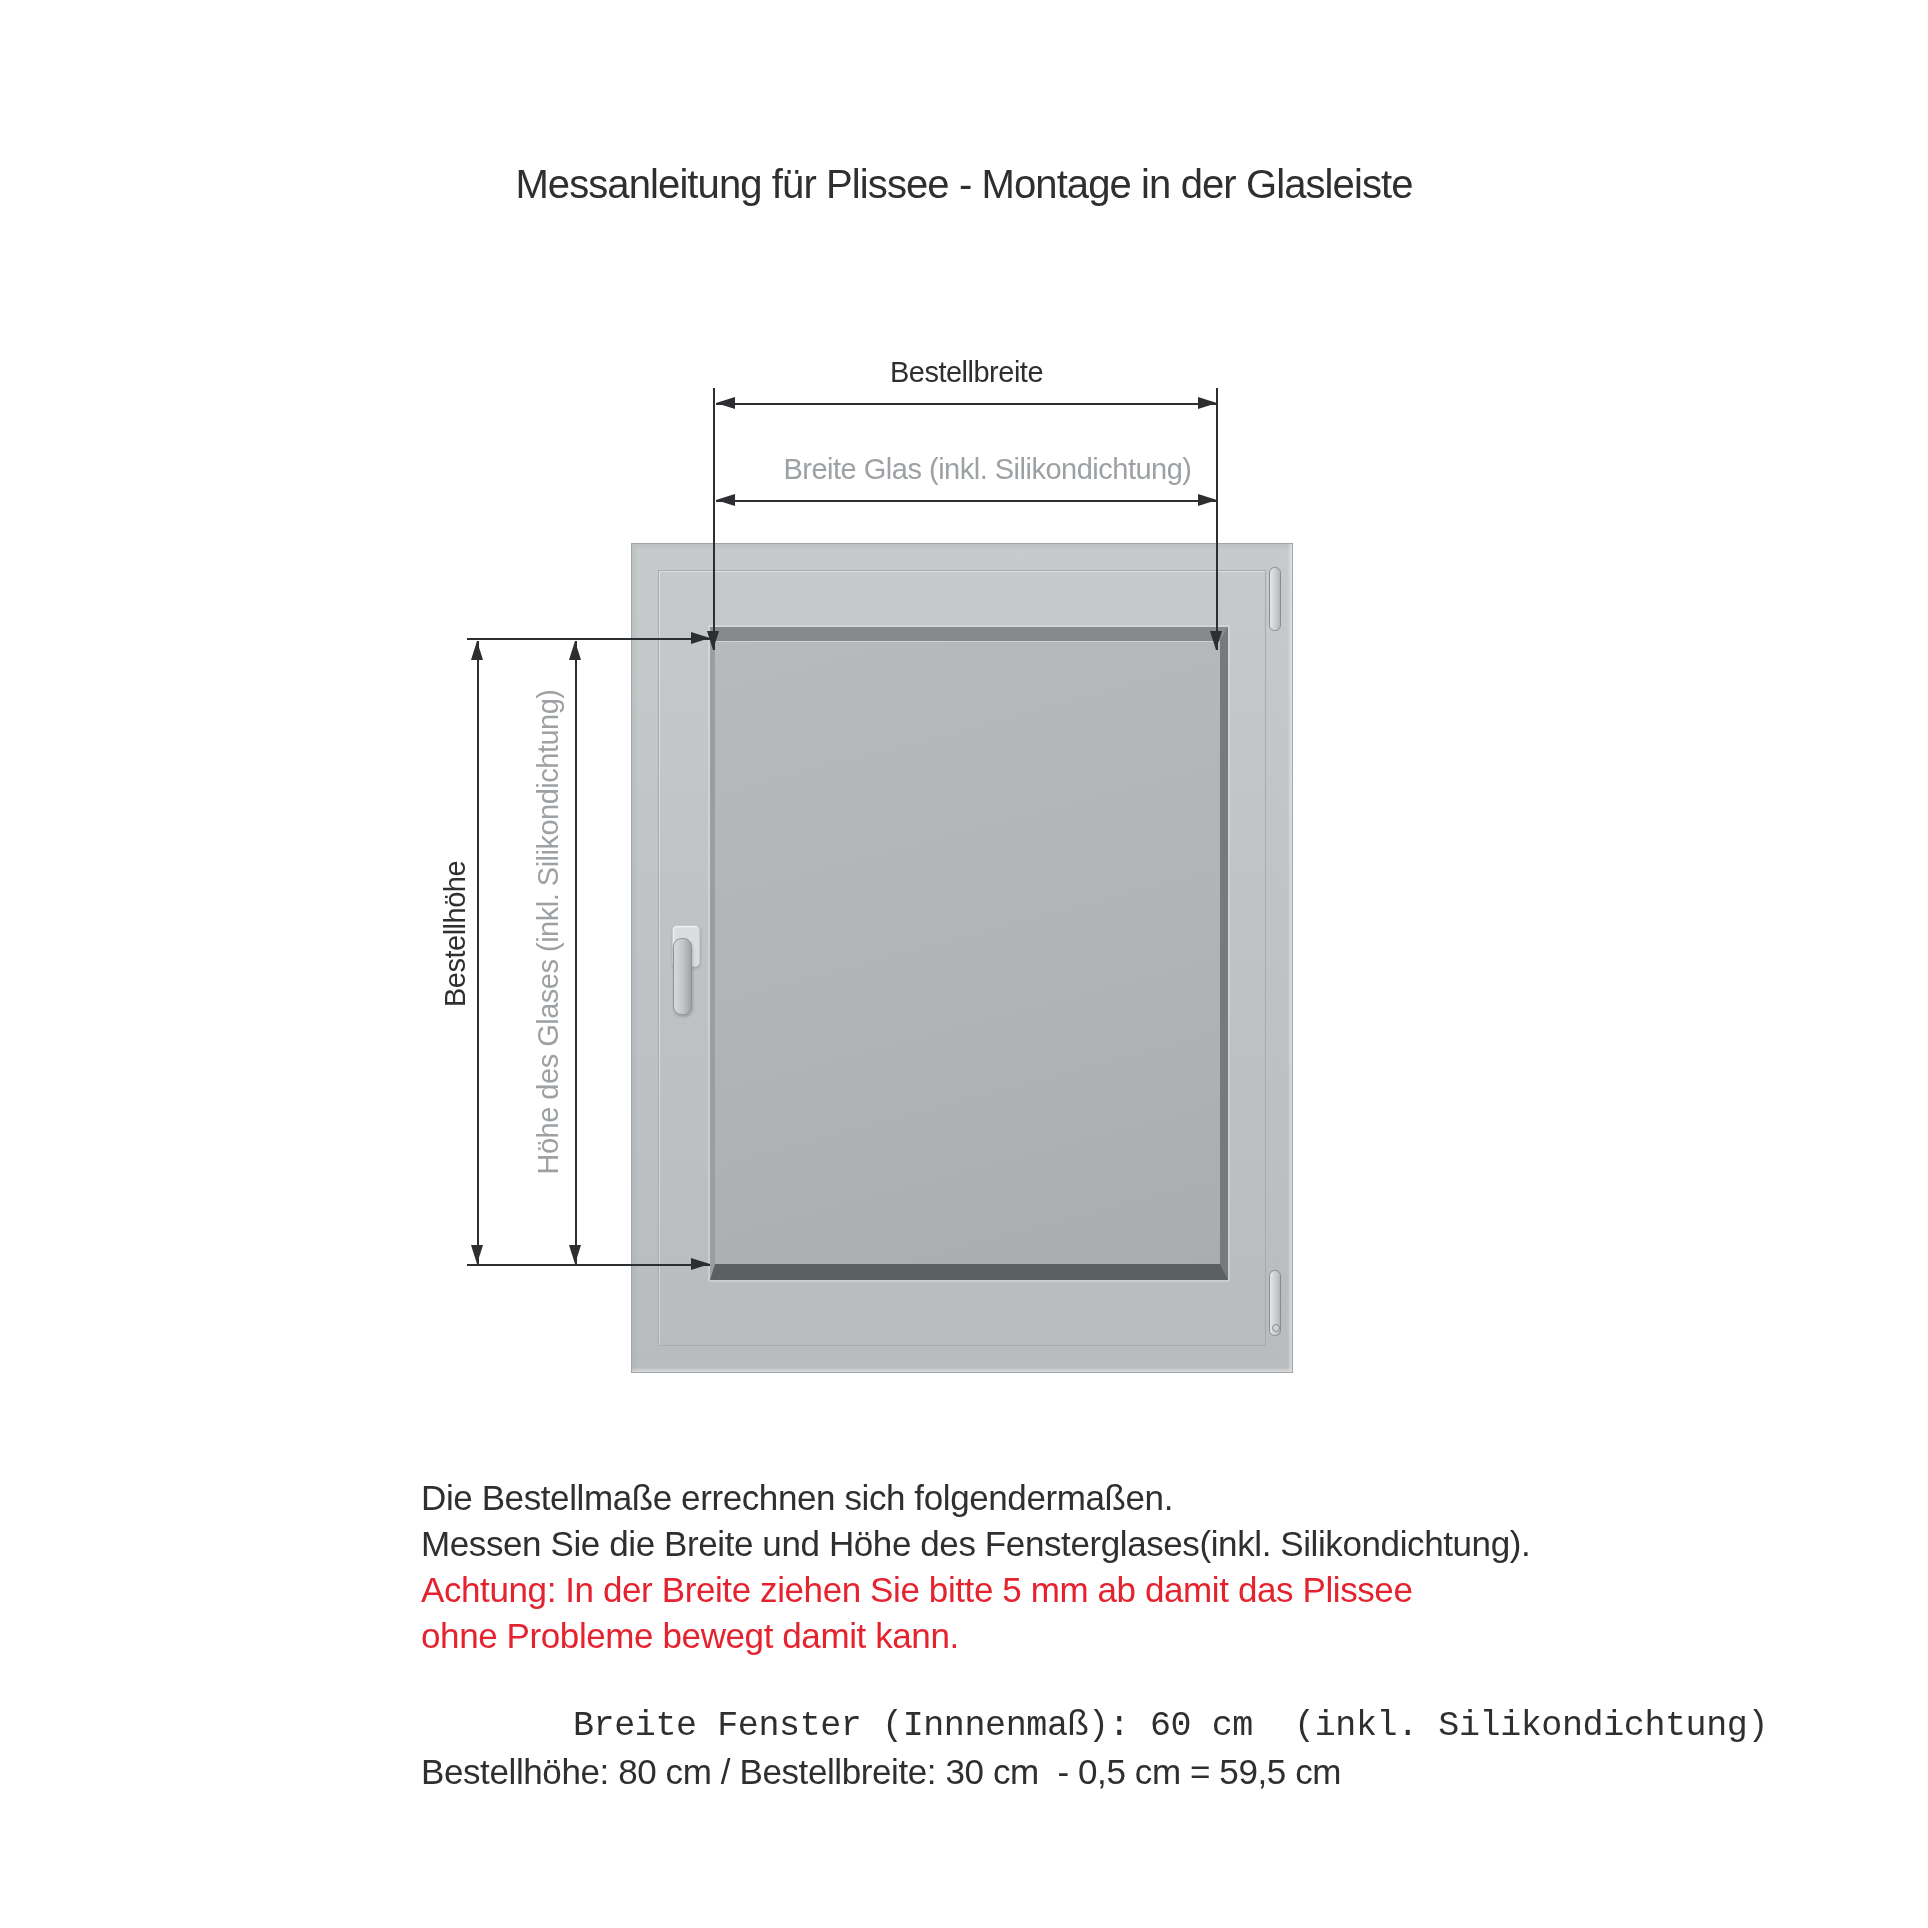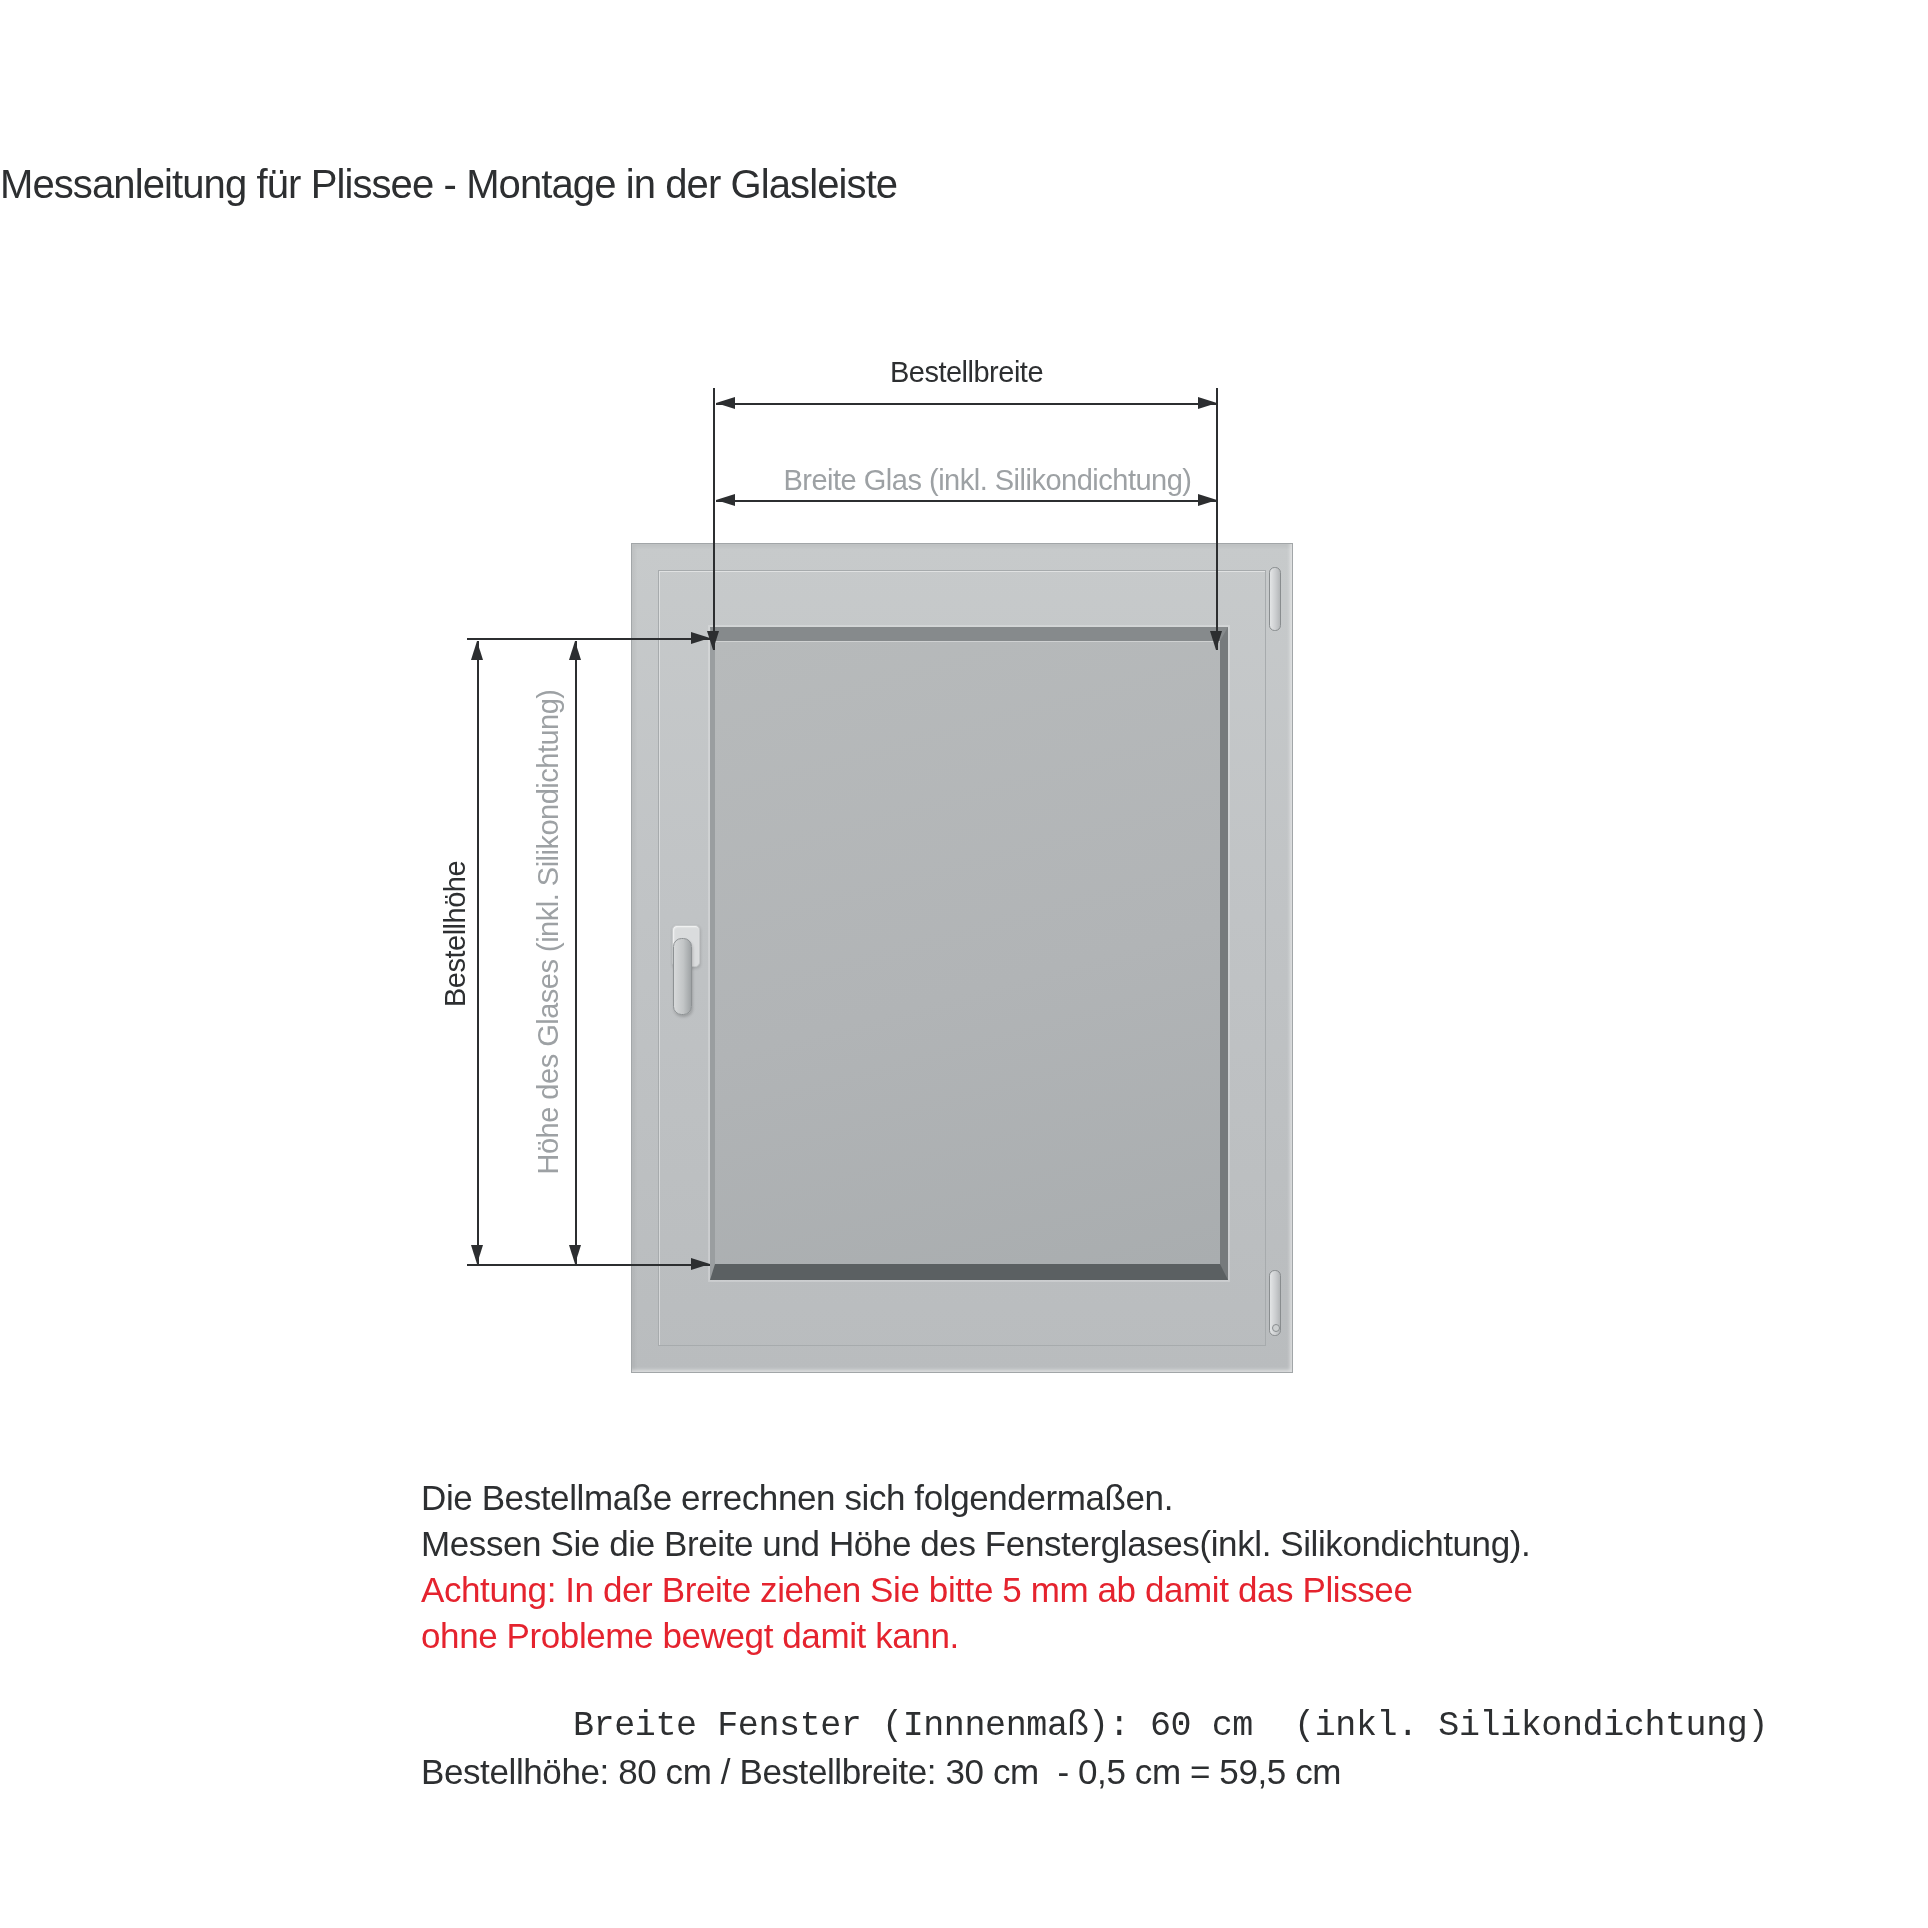--- a/index.html
+++ b/index.html
@@ -3,21 +3,21 @@
 <meta charset="utf-8">
 <style>
   html,body{margin:0;padding:0;}
   body{
     width:1928px;height:1928px;position:relative;overflow:hidden;background:#ffffff;
     font-family:"Liberation Sans","DejaVu Sans",sans-serif;
     color:var(--text,#2d2f31);
   }
   
   .title{
-    position:absolute;left:0;top:162px;width:1928px;text-align:left;
+    position:absolute;left:0;top:162px;width:1928px;text-align:center;
     font-size:40px;letter-spacing:-0.9px;color:var(--text,#2d2f31);
   }
   
   .window{
     position:absolute;left:631px;top:543px;width:662px;height:830px;
     background:linear-gradient(180deg,#c7cacb 0%,#c0c3c5 45%,#b9bcbe 100%);
     border:0.9px solid #a2a6a8;box-sizing:border-box;
     box-shadow:inset -1.9px -1.9px 3.8px rgba(255,255,255,.55), inset 1.9px 1.9px 4.7px rgba(0,0,0,.07);
   }
   .frame-seam{
@@ -91,21 +91,21 @@
     <span class="pin"></span>
   </div>
 </div>
 
 <div class="dim-label dark" style="left:716px;top:356px;width:501px;">Bestellbreite</div>
 <div class="dline" style="left:716px;top:403px;width:501px;height:1.9px;">
   <span class="ah left"></span>
   <span class="ah right"></span>
 </div>
 
-<div class="dim-label muted" style="left:716px;top:453px;width:543px;margin-top:11px;">Breite Glas (inkl. Silikondichtung)</div>
+<div class="dim-label muted" style="left:716px;top:453px;width:543px;">Breite Glas (inkl. Silikondichtung)</div>
 <div class="dline" style="left:716px;top:500px;width:501px;height:1.9px;">
   <span class="ah left"></span>
   <span class="ah right"></span>
 </div>
 
 <div class="dline" style="left:713px;top:388px;width:1.9px;height:262px;">
   <span class="ah down"></span>
 </div>
 <div class="dline" style="left:1216px;top:388px;width:1.9px;height:262px;">
   <span class="ah down"></span>

